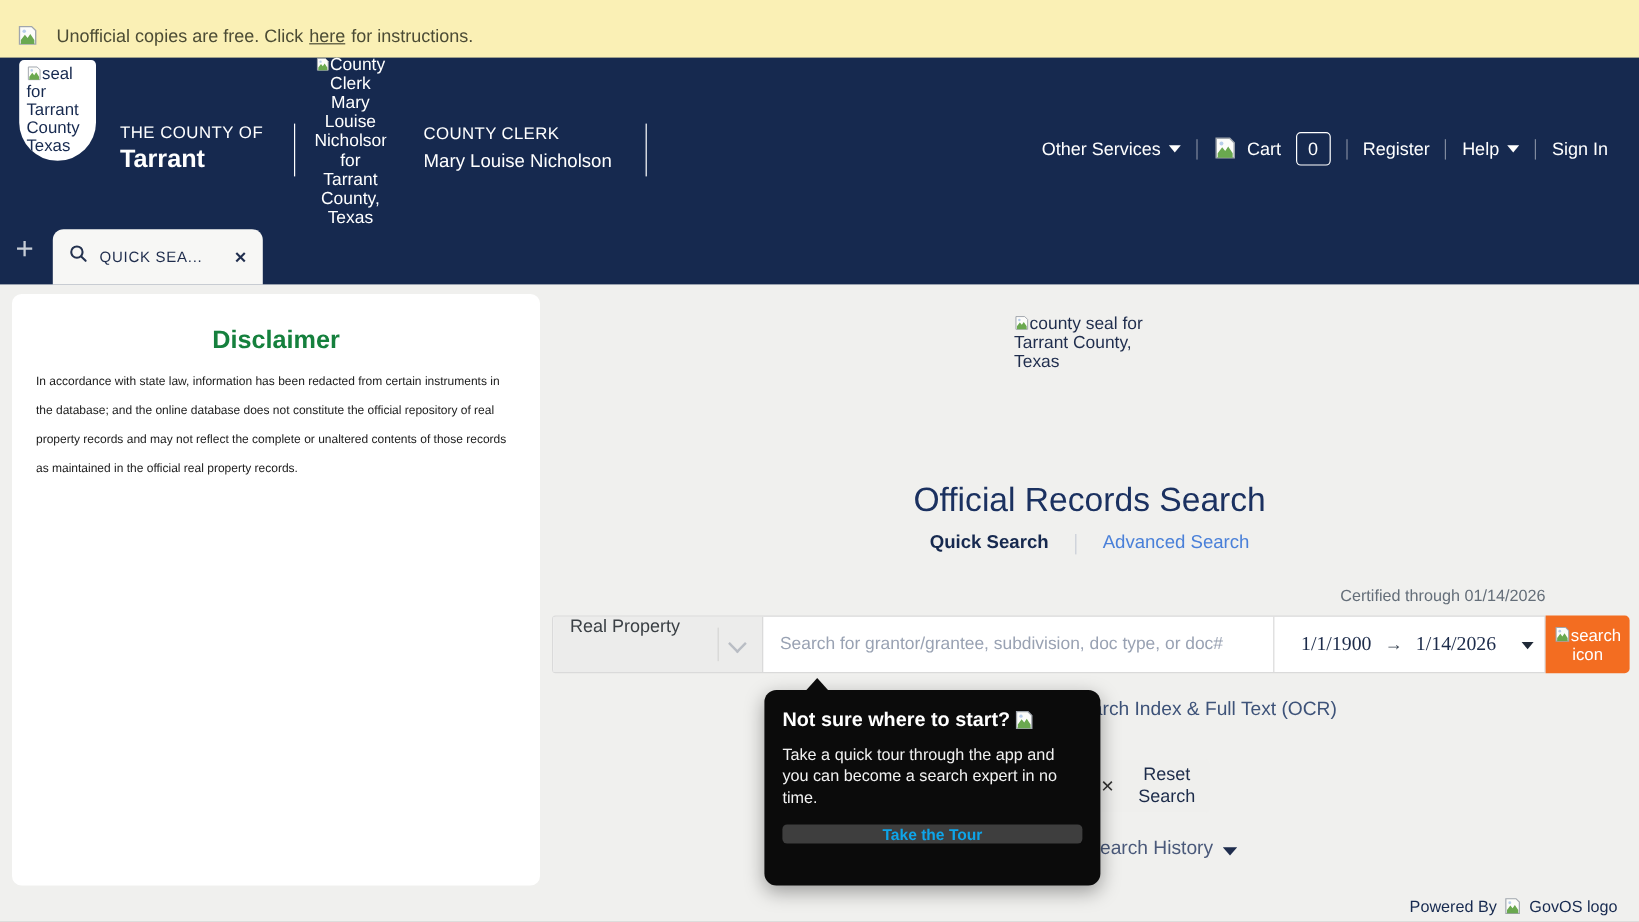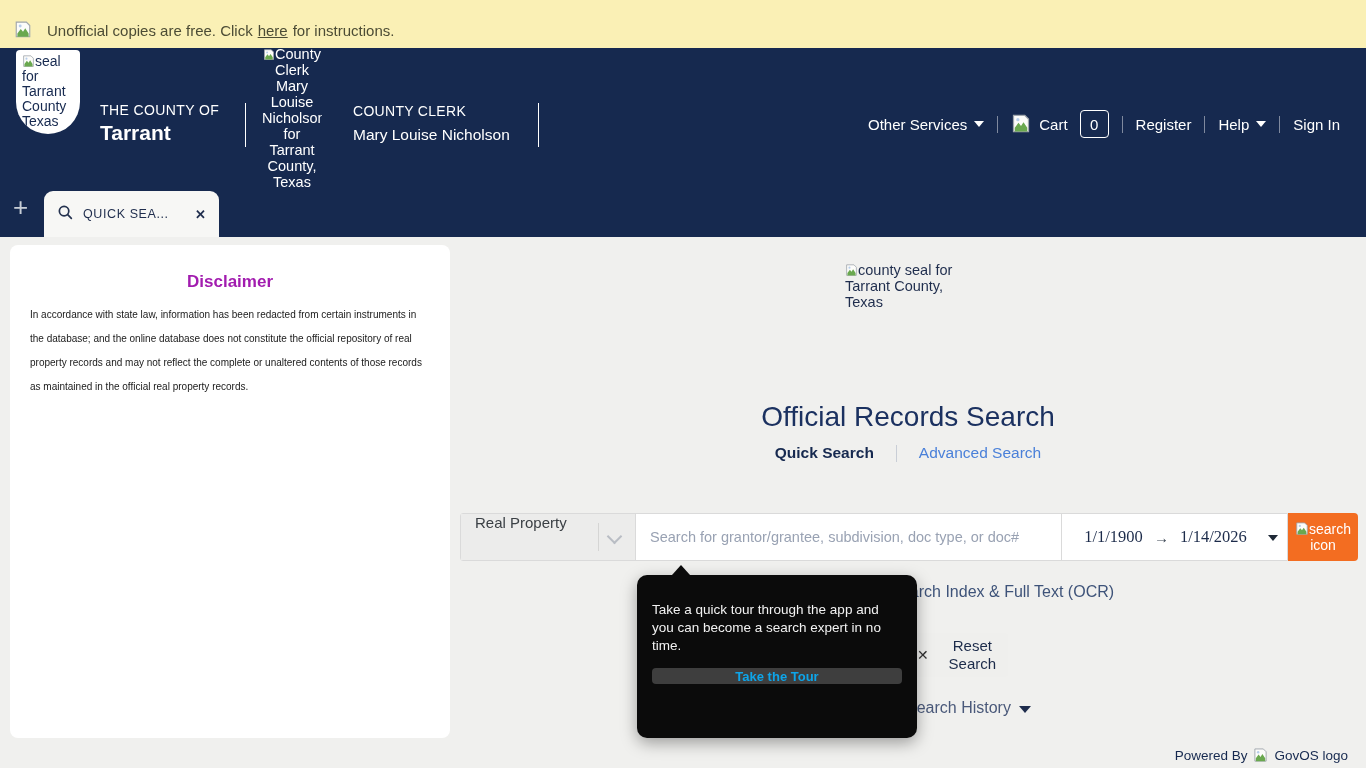--- a/index.html
+++ b/index.html
@@ -43,21 +43,21 @@
   
   .plus{position:absolute;left:13px;top:144px;color:#C7CDD6;font-size:26px;font-weight:300;cursor:pointer;}
   .tab{position:absolute;left:44px;top:143px;width:175px;height:46px;background:#F7F7F5;
        border-radius:9px 9px 0 0;display:flex;align-items:center;padding:0 13px;box-sizing:border-box;}
   .tab-label{flex:1;margin-left:9px;font-size:12.5px;letter-spacing:.6px;color:#1F2D4D;
        white-space:nowrap;overflow:hidden;}
   .tab-close{font-size:13px;font-weight:bold;color:#1F2D4D;cursor:pointer;}
 
   
   .card{position:absolute;left:10px;top:245px;width:440px;height:493px;background:#fff;border-radius:8px;}
-  .card .ttl{margin-top:27px;text-align:center;font-size:17px;font-weight:bold;color:#a21caf;}
+  .card .ttl{margin-top:27px;text-align:center;font-size:21px;font-weight:bold;color:#15803d;}
   .card .body{margin:11px 22px 0 20px;font-size:10px;line-height:24px;color:#1a1a1a;}
 
   
   .main-seal{position:absolute;left:845px;top:262px;width:130px;color:#1F2D4D;font-size:14.5px;line-height:16px;}
   .page-title{position:absolute;left:450px;top:401px;width:916px;text-align:center;font-size:28px;
        color:#1B3160;font-weight:500;}
   .search-tabs{position:absolute;left:450px;top:444px;width:916px;display:flex;justify-content:center;
        align-items:center;gap:22px;font-size:15.5px;}
   .search-tabs .quick{font-weight:bold;color:#16294F;cursor:pointer;}
   .search-tabs .tsep{width:1px;height:17px;background:#C9CED6;}
@@ -232,20 +232,21 @@
   </div>
 
   <div class="page-title">Official Records Search</div>
 
   <div class="search-tabs">
     <span class="quick">Quick Search</span>
     <span class="tsep"></span>
     <span class="advanced">Advanced Search</span>
   </div>
 
+  <div class="certified">Certified through 01/14/2026</div>
 
   <div class="searchbar">
     <div class="sb-select">
       <span>Real Property</span>
       <span class="vline"></span>
       <span class="chev"></span>
     </div>
     <input class="sb-input" type="text" placeholder="Search for grantor/grantee, subdivision, doc type, or doc#" style="">
     <div class="sb-dates">
       <span>1/1/1900</span>
@@ -281,20 +282,30 @@
     <span class="reset-label">Reset Search</span>
   </button>
 
   <div class="history">
     <span>Search History</span>
     <span class="hcaret"></span>
   </div>
 
   <div class="tooltip">
     <div class="tt-arrow"></div>
+    <div class="tt-title">
+      <span>Not sure where to start?</span>
+      <span class="bimg">
+        <svg width="17" height="17" viewBox="0 0 16 16">
+            <path d="M2 1h9l3 3v10H2z" fill="#FCFCFA" stroke="#A0A6AD"></path>
+            <path d="M3 11l3-4 2 2.5 2-3 3 4.5V14H3z" fill="#6AA84F"></path>
+            <circle cx="5.5" cy="4.5" r="1.3" fill="#B7CDEA"></circle>
+          </svg>
+      </span>
+    </div>
     <div class="tt-body">Take a quick tour through the app and you can become a search expert in no time.</div>
     <button class="tt-btn">Take the Tour</button>
   </div>
 
   <div class="footer-right">
     <span>Powered By</span>
     <span class="bimg">
       <svg width="15" height="15" viewBox="0 0 16 16">
           <path d="M2 1h9l3 3v10H2z" fill="#FCFCFA" stroke="#A0A6AD"></path>
           <path d="M3 11l3-4 2 2.5 2-3 3 4.5V14H3z" fill="#6AA84F"></path>

